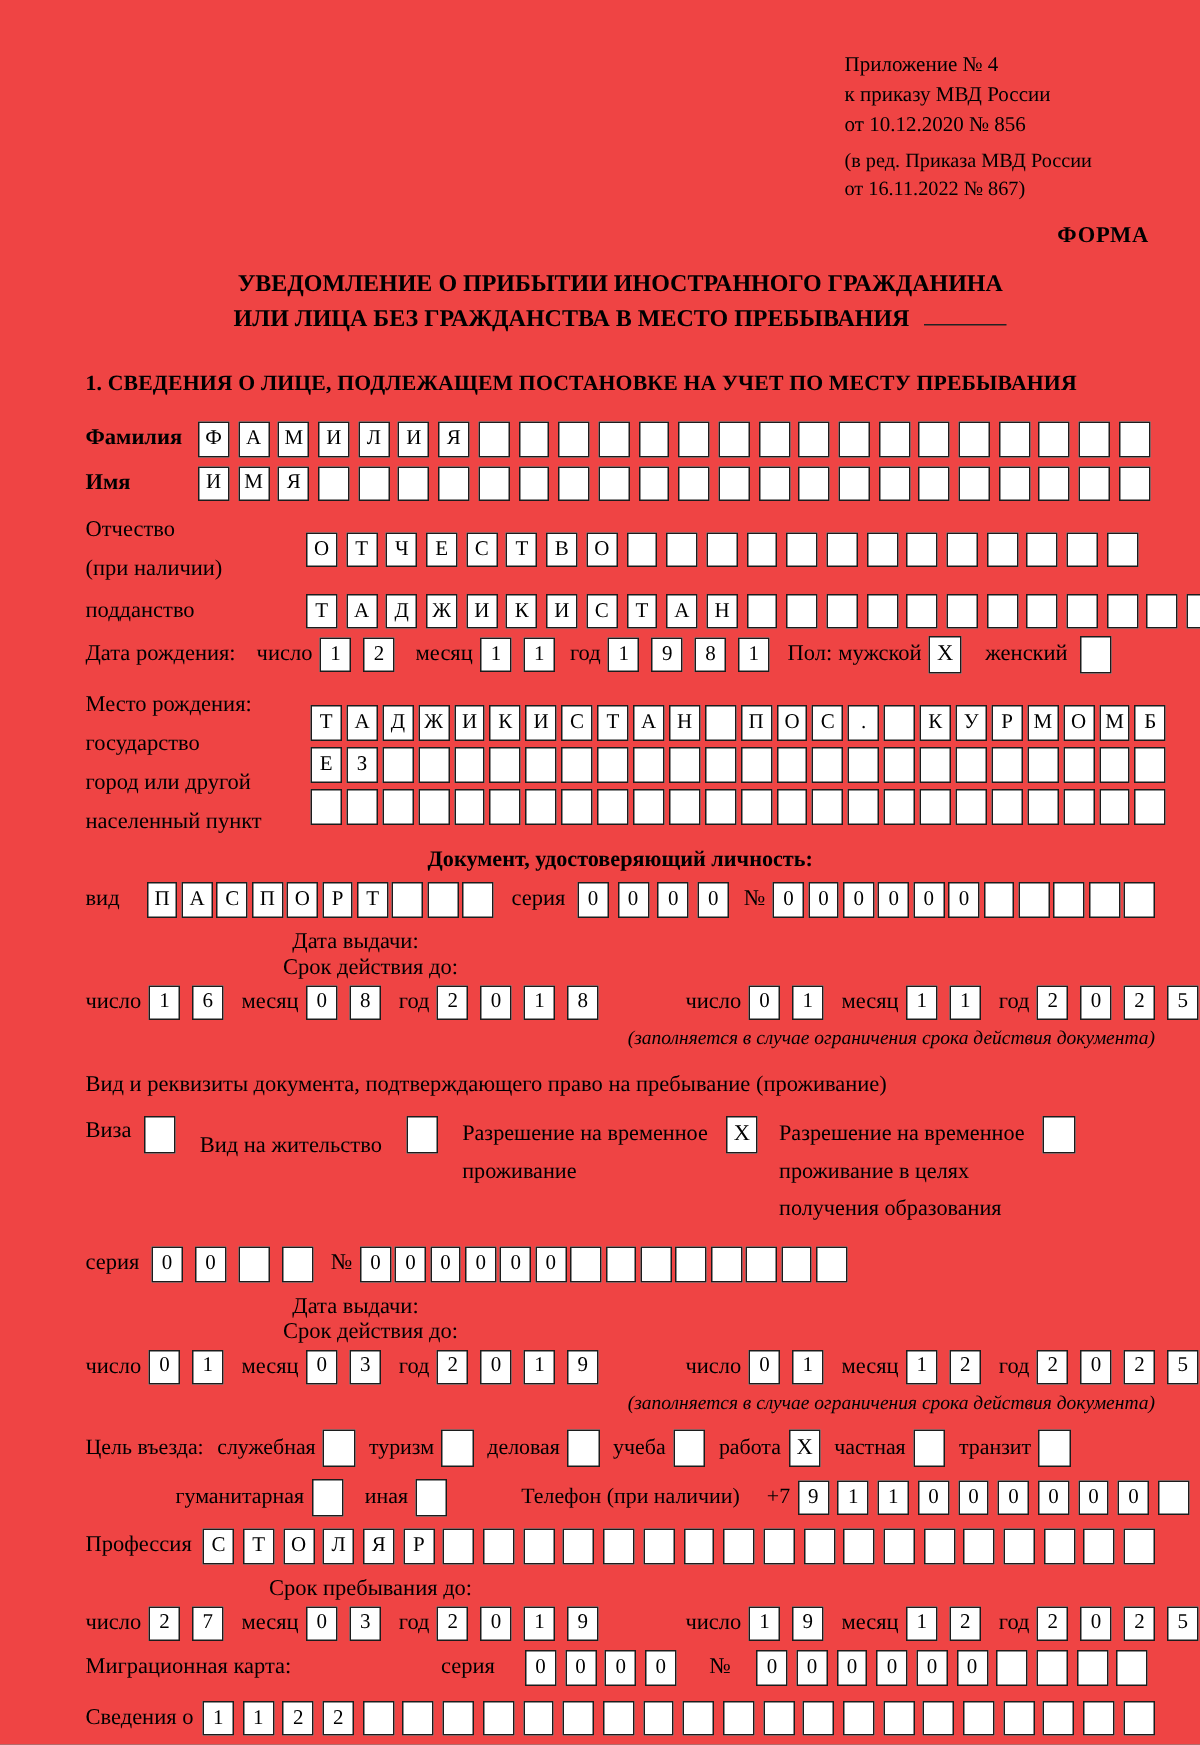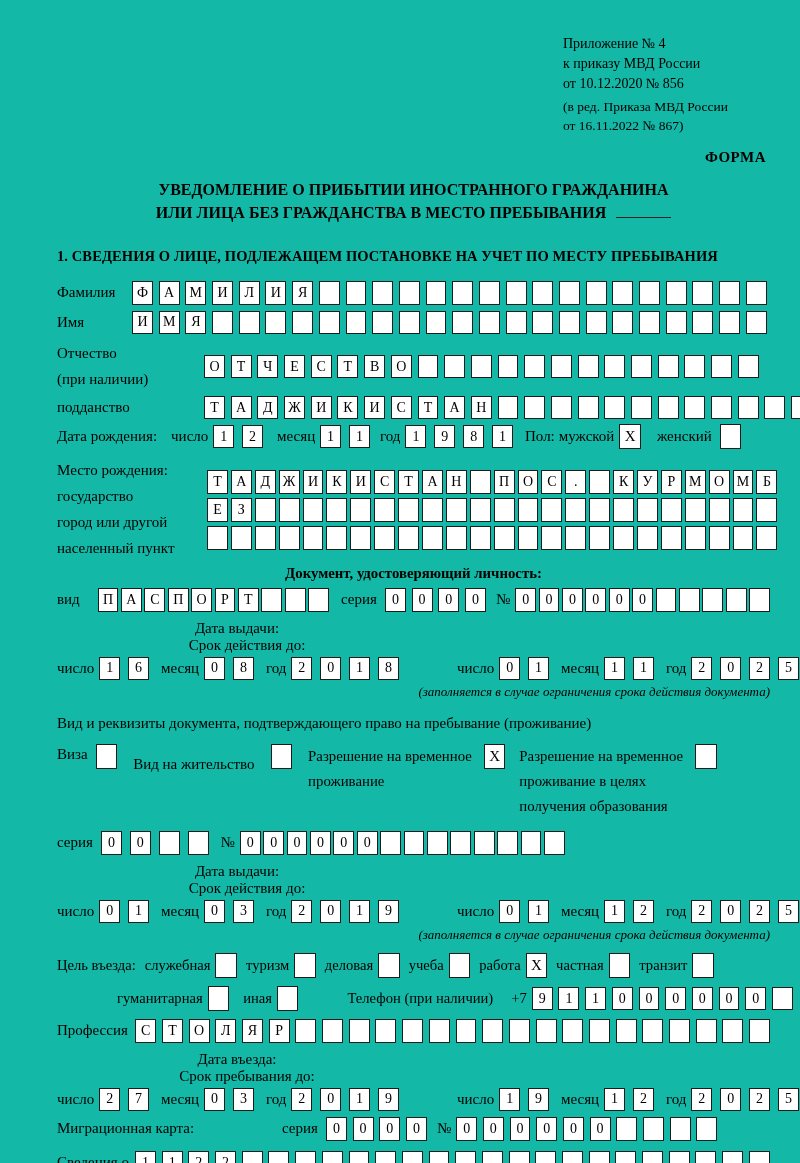--- a/index.html
+++ b/index.html
@@ -1,18 +1,18 @@
 <!DOCTYPE html>
 <html><head>
 <meta charset="utf-8">
 <style>
   * { box-sizing: border-box; }
   html,body { margin:0; padding:0; background:#888; }
   .page {
-    width:800px; height:1163px; background:#14b8a6; color:#000;
+    width:800px; height:1163px; background:#ef4444; color:#000;
     font-family:"Liberation Serif","DejaVu Serif",serif;
     padding:34px 30px 20px 57px; position:relative; overflow:hidden;
     margin:0 auto;
   }
 
   
   .appendix { margin-left:506px; font-size:14px; line-height:20px; }
   .revision { margin-left:506px; font-size:13.5px; line-height:19px; margin-top:3px; }
   .forma    { text-align:right; padding-right:4px; font-weight:bold; font-size:15px; margin-top:14px; letter-spacing:0.5px; }
 
@@ -39,21 +39,21 @@
   }
   .cellcol { display:flex; flex-direction:column; gap:4.5px; }
 
   .cbx {
     width:21.5px; height:25px; border:1.6px solid #1c1c1c; flex:none;
     display:inline-flex; align-items:center; justify-content:center;
     font-size:15px; background:#fff;
   }
 
   
-  .w-surname { width:75px; }
+  .w-surname { width:75px;font-weight:bold; }
   .w-patronymic { width:147px; }
   .w-citizenship { width:147px; }
   .w-birthplace { width:150px; }
   .w-kind { width:53px; }
   .w-profession { width:85px; }
   .w-guardians { width:78px; }
 
   
   .dhead { display:flex; font-size:15px; margin-bottom:3px;flex-direction:column; }
   .dhead .left { width:360px; text-align:center; }
@@ -591,21 +591,20 @@
         <span class="cell"></span>
         <span class="cell"></span>
         <span class="cell"></span>
         <span class="cell"></span>
         <span class="cell"></span>
         <span class="cell"></span>
       </span>
   </div>
 
   <div class="dhead">
-    <span class="left">Дата въезда:</span>
     <span class="right">Срок пребывания до:</span>
   </div>
   <div class="daterow">
     <span class="dgrp dgrp-left">
       <span class="lbl">число</span>
       <span class="cells dcells">
           <span class="cell">2</span>
           <span class="cell">7</span>
         </span>
       <span class="gap"></span>
@@ -639,21 +638,21 @@
       <span class="lbl">год</span>
       <span class="cells dcells">
           <span class="cell">2</span>
           <span class="cell">0</span>
           <span class="cell">2</span>
           <span class="cell">5</span>
         </span>
     </span>
   </div>
 
-  <div class="frow" style="margin-top:6px; margin-bottom:8px;">
+  <div class="frow" style="margin-top:6px; margin-bottom:8px;gap:12px;">
     <span class="lbl" style="width:225px;">Миграционная карта:</span>
     <span class="lbl mr8">серия</span>
     <span class="cells">
         <span class="cell">0</span>
         <span class="cell">0</span>
         <span class="cell">0</span>
         <span class="cell">0</span>
       </span>
     <span class="lbl ml10 mr5">№</span>
     <span class="cells">

